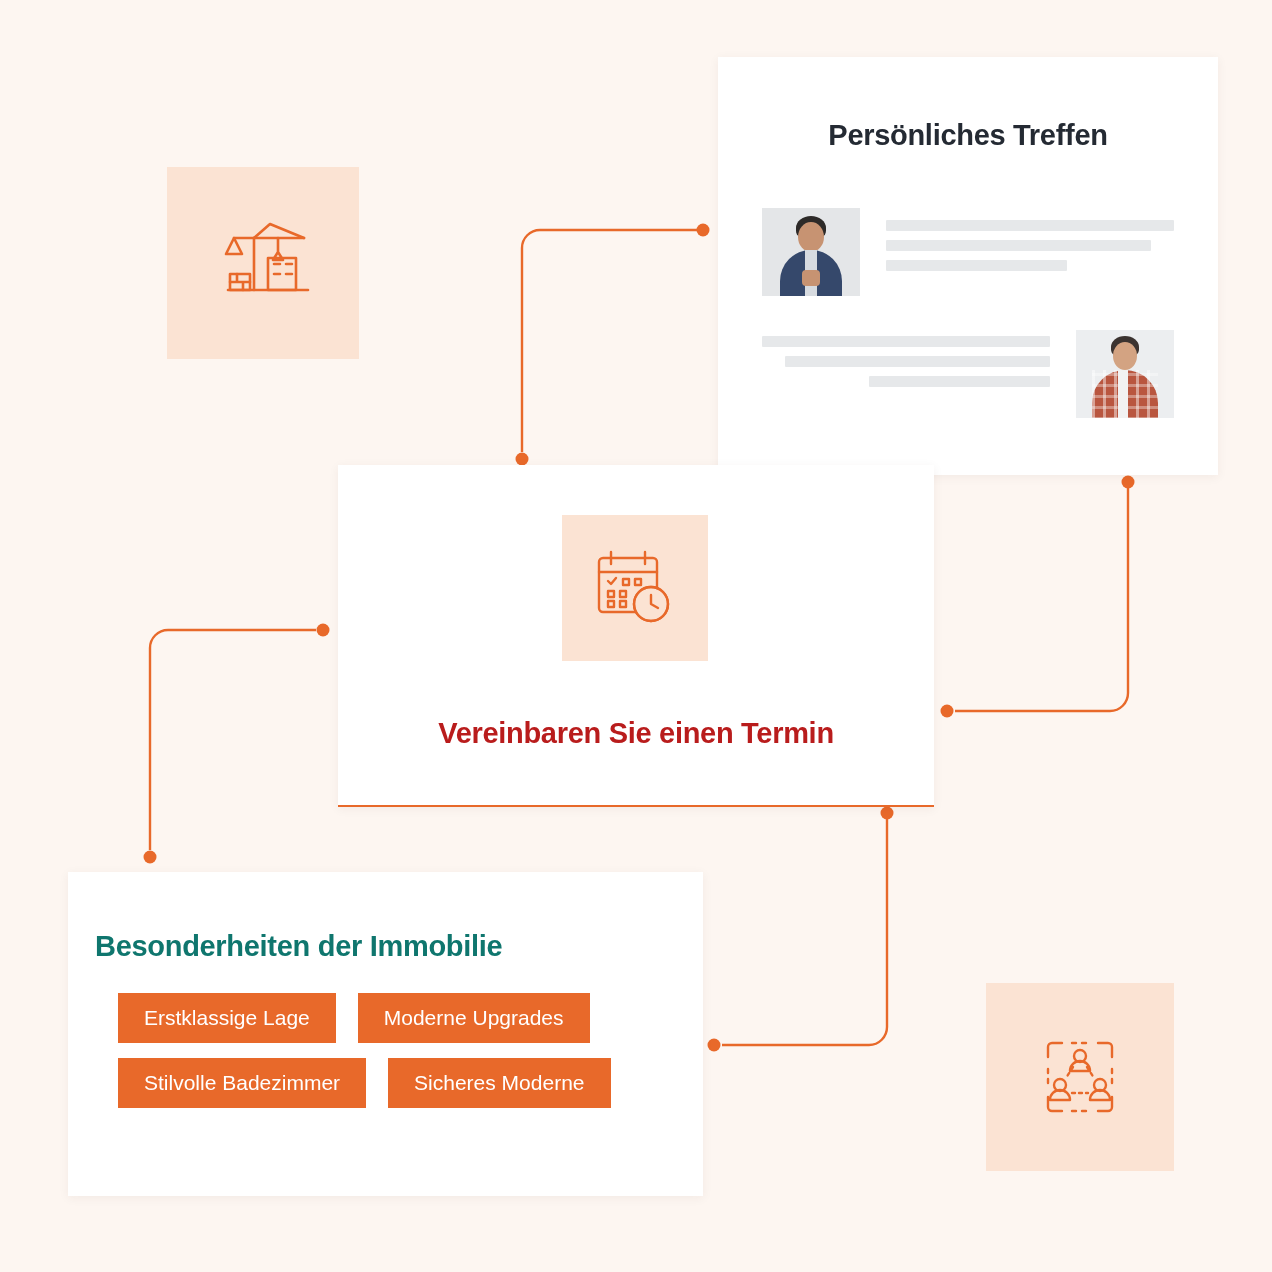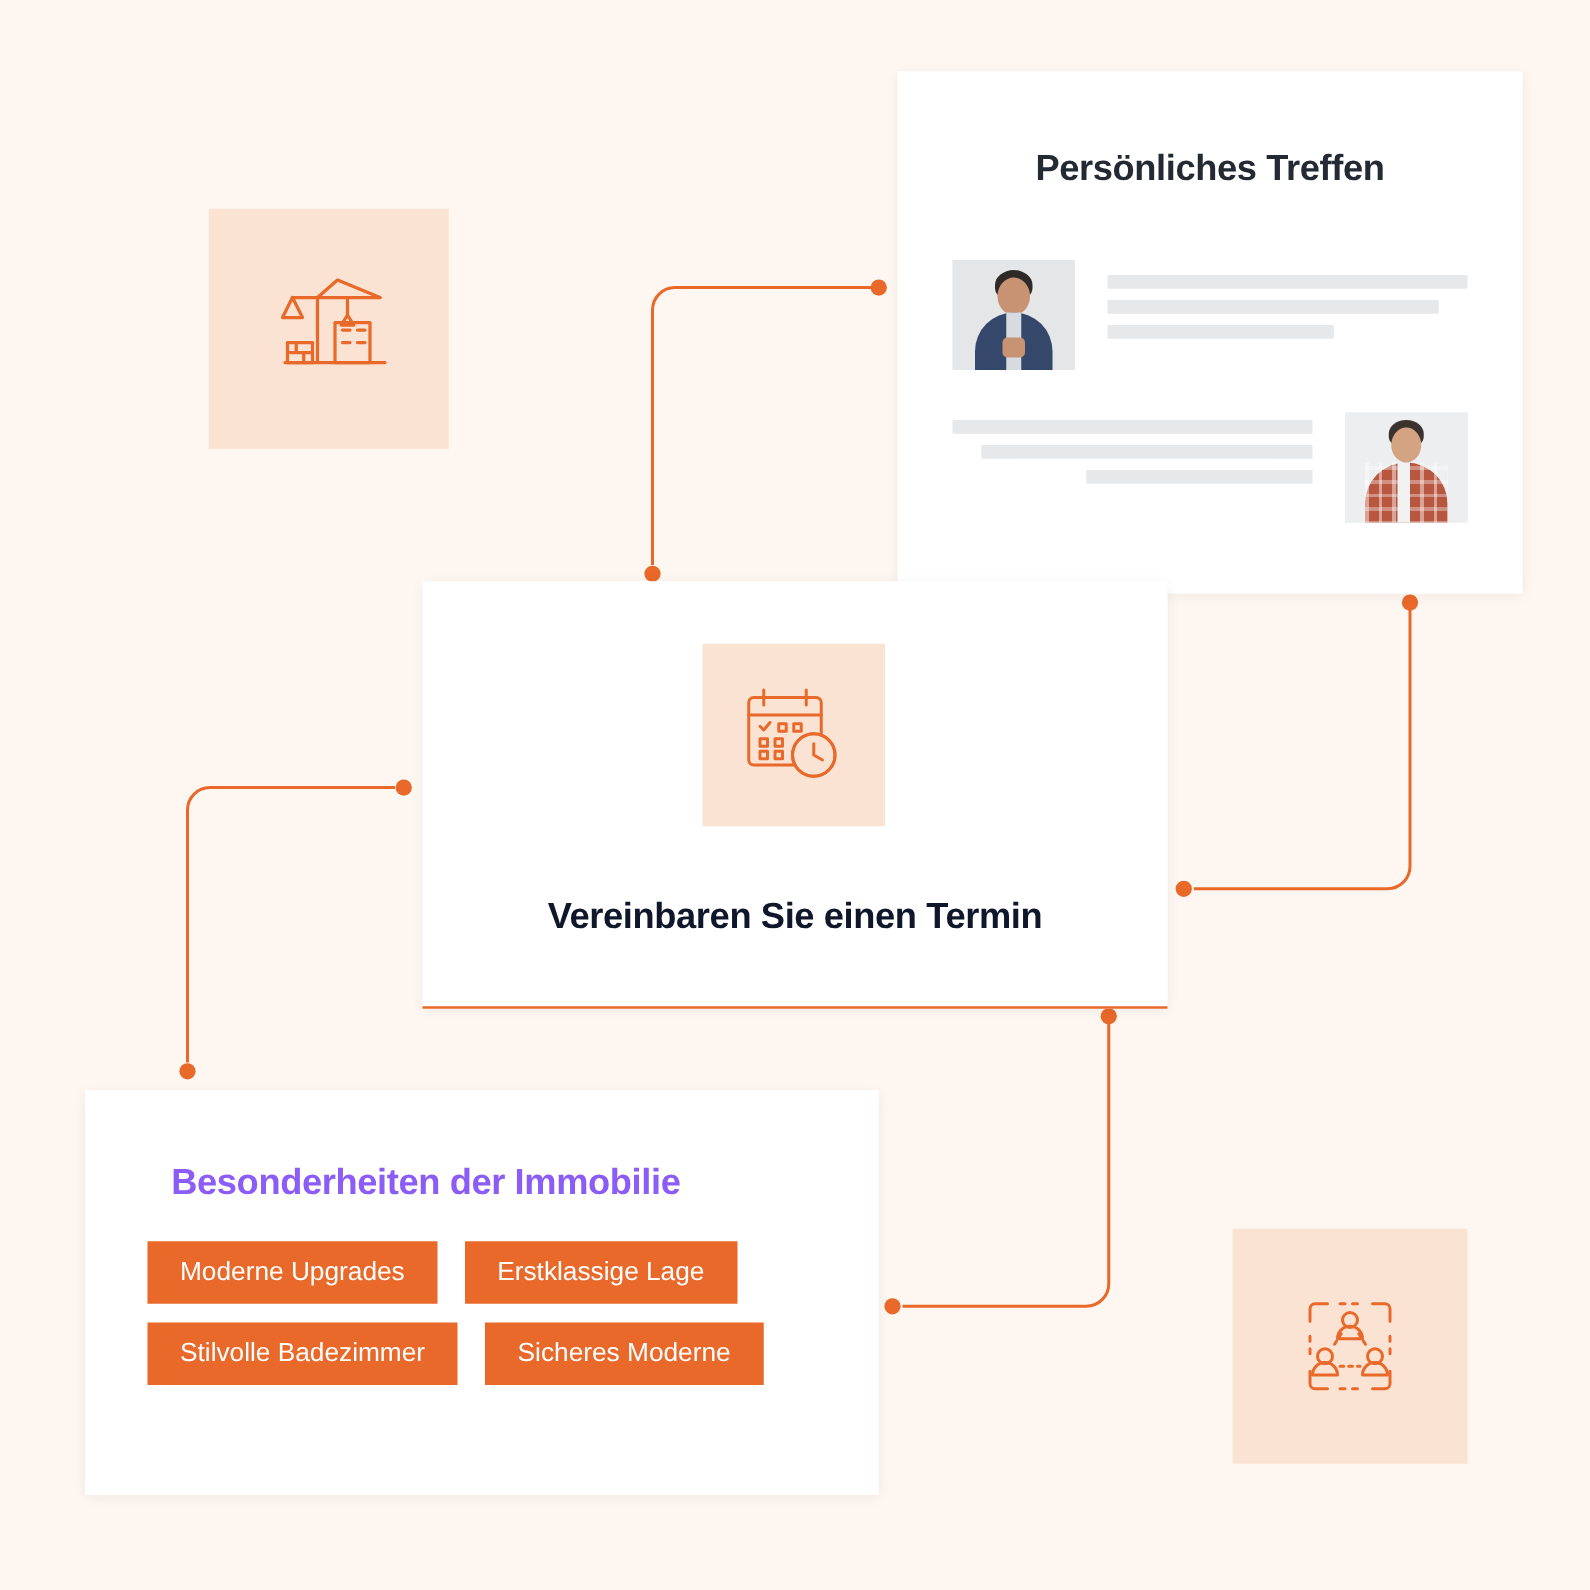--- a/index.html
+++ b/index.html
@@ -122,36 +122,36 @@
     height: 146px;
   }
   #card-appointment .card-title {
     position: absolute;
     left: 0;
     right: 0;
     top: 252px;
     text-align: center;
     font-size: 29px;
     font-weight: bold;
-    color: #0f172a;
+    color: #b91c1c;
     letter-spacing: -0.3px;
   }
 
   
   #card-features {
     left: 68px;
     top: 872px;
     width: 635px;
     height: 324px;
   }
   #card-features .card-title {
-    margin: 58px 0 0 69px;
+    margin: 58px 0 0 27px;
     font-size: 29px;
     font-weight: bold;
-    color: #8b5cf6;
+    color: #0f766e;
     letter-spacing: -0.3px;
   }
   .tag-rows {
     margin: 30px 0 0 50px;
     display: flex;
     flex-direction: column;
     gap: 15px;
     align-items: flex-start;
   }
   .tag-row {
@@ -281,22 +281,22 @@
       <circle cx="62" cy="62" r="17" fill="#fbe3d3"></circle>
       <circle cx="62" cy="62" r="17"></circle>
       <path d="M62 53 V62 L69 66"></path>
     </svg>
   </div>
 
   <div id="card-features" class="card">
     <div class="card-title">Besonderheiten der Immobilie</div>
     <div class="tag-rows">
       <div class="tag-row">
+        <button class="tag">Erstklassige Lage</button>
         <button class="tag">Moderne Upgrades</button>
-        <button class="tag">Erstklassige Lage</button>
       </div>
       <div class="tag-row">
         <button class="tag">Stilvolle Badezimmer</button>
         <button class="tag">Sicheres Moderne</button>
       </div>
     </div>
   </div>
 
   <div id="network-tile" class="icon-tile">
     <svg width="108" height="108" viewBox="0 0 108 108" fill="none" stroke="#e8692a" stroke-width="2.4" stroke-linecap="round" stroke-linejoin="round">

